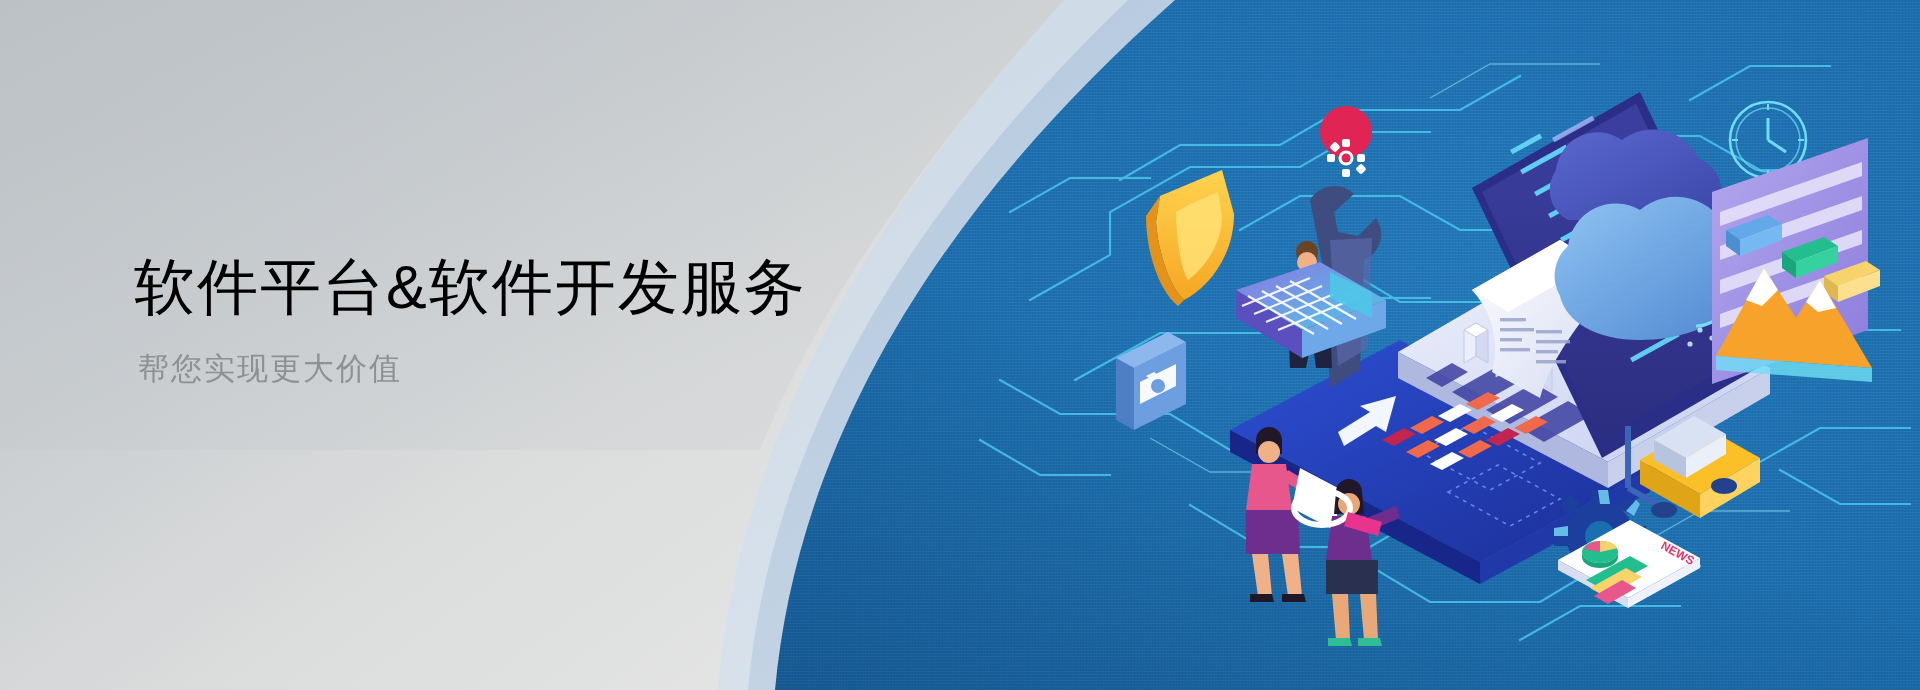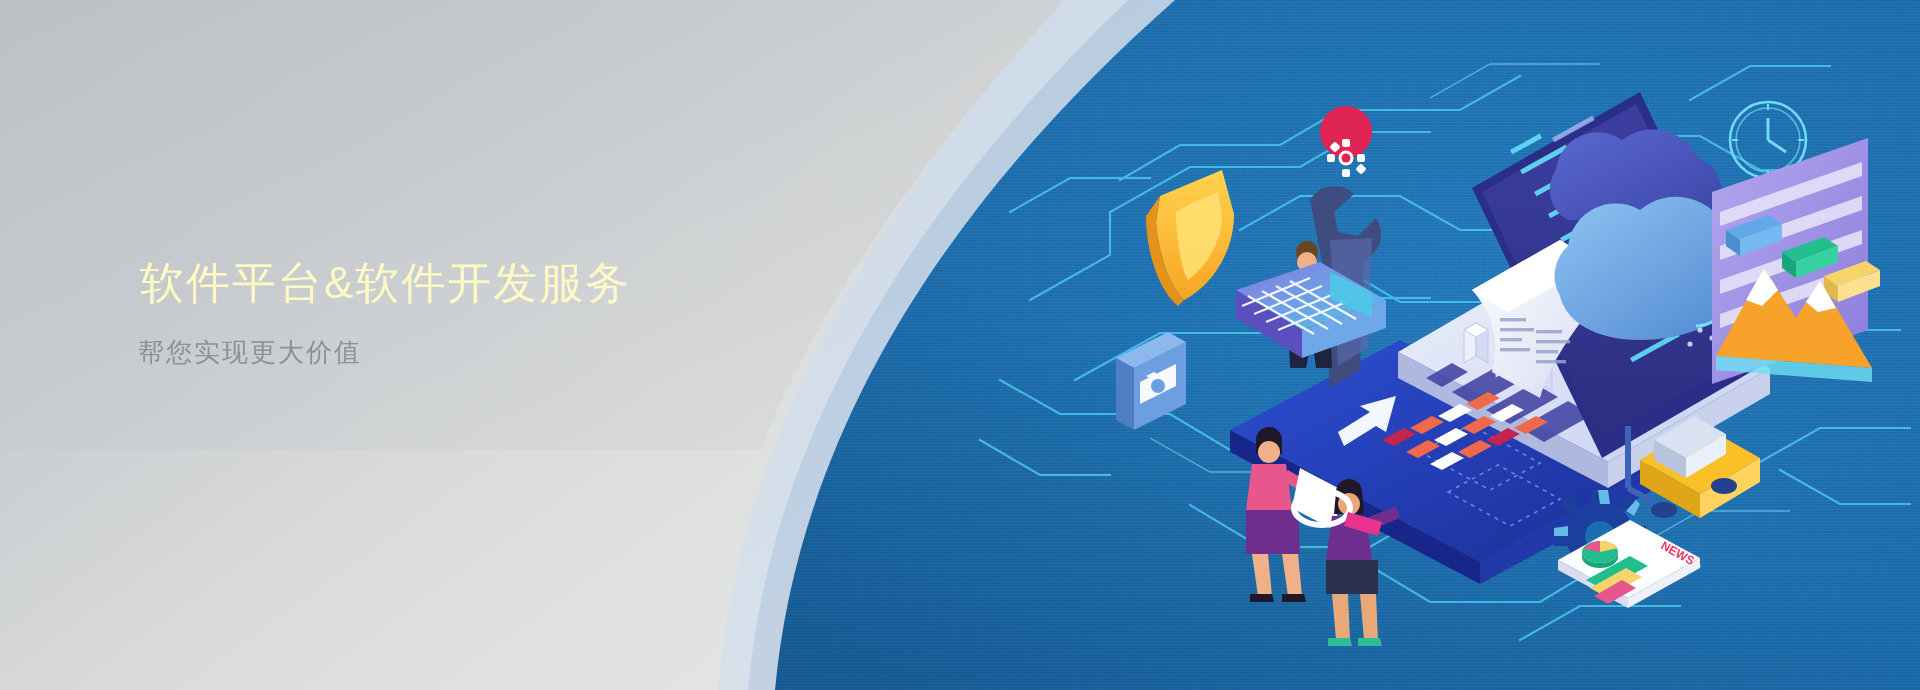--- a/index.html
+++ b/index.html
@@ -41,31 +41,31 @@
   
   .swoosh{position:absolute; left:0; top:0; width:1920px; height:690px;}
 
   
   .copy{
     position:absolute;
     left:134px; top:252px;
     width:760px;
   }
   .headline{
-    font-size:44px;
+    font-size:61px;
     line-height:1.15;
     letter-spacing:2px;
     font-weight:400;
-    color:#fef9c3;
-    margin:6px;
+    color:#000000;
+    margin:0;
     white-space:nowrap;
   }
   .subline{
     margin:26px 0 0 4px;
-    font-size:26px;
+    font-size:31px;
     letter-spacing:2px;
     font-weight:400;
     color:#8E9092;
     white-space:nowrap;
   }
 </style>
 </head>
 <body>
 
 <div id="banner">

